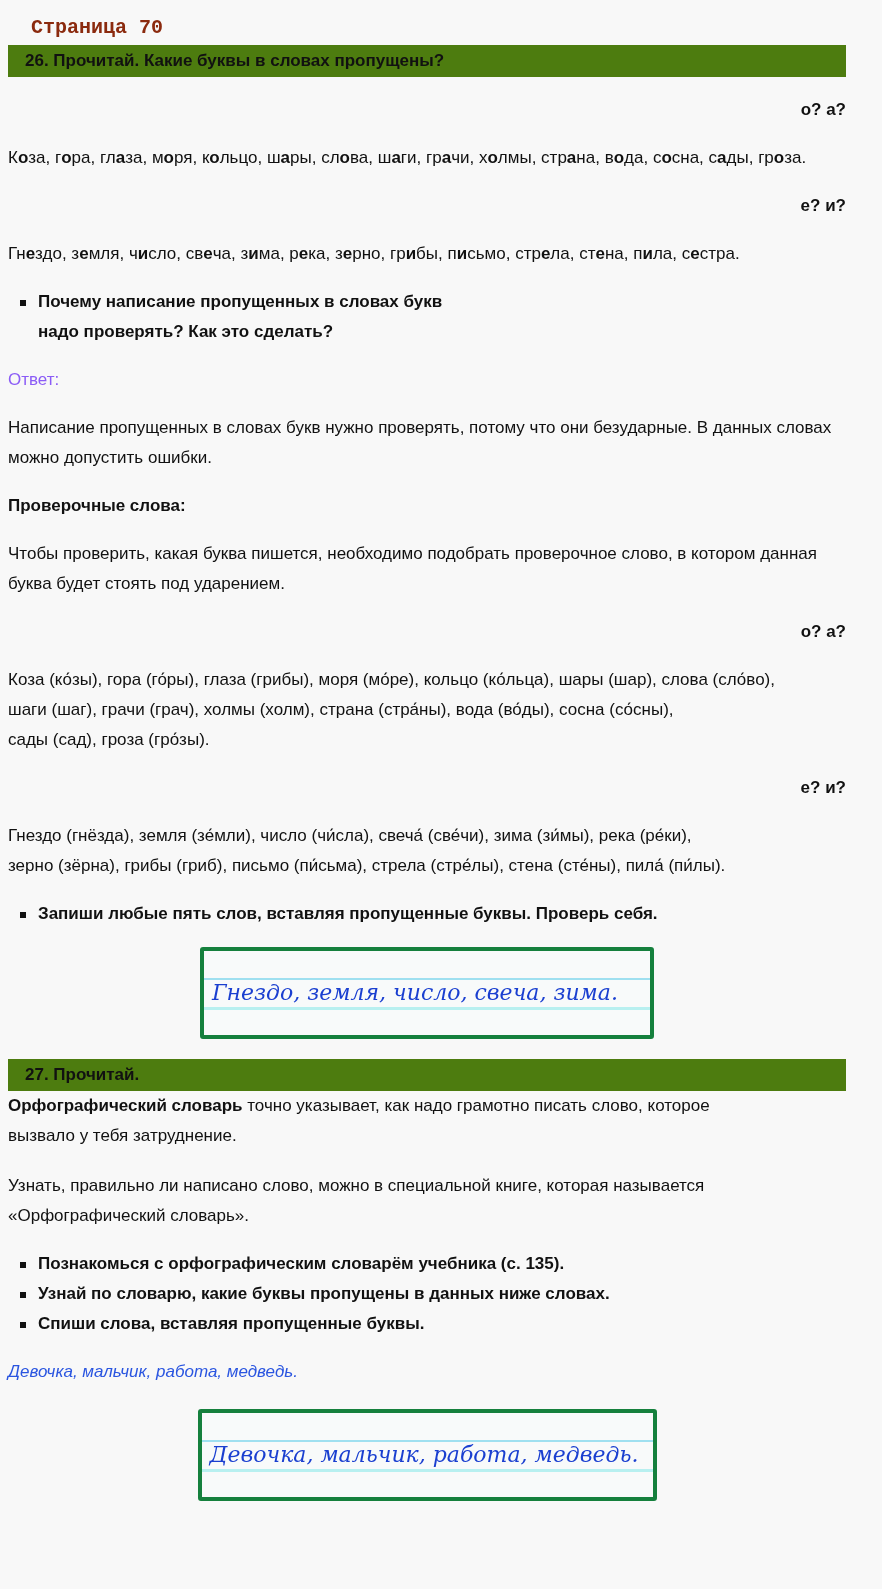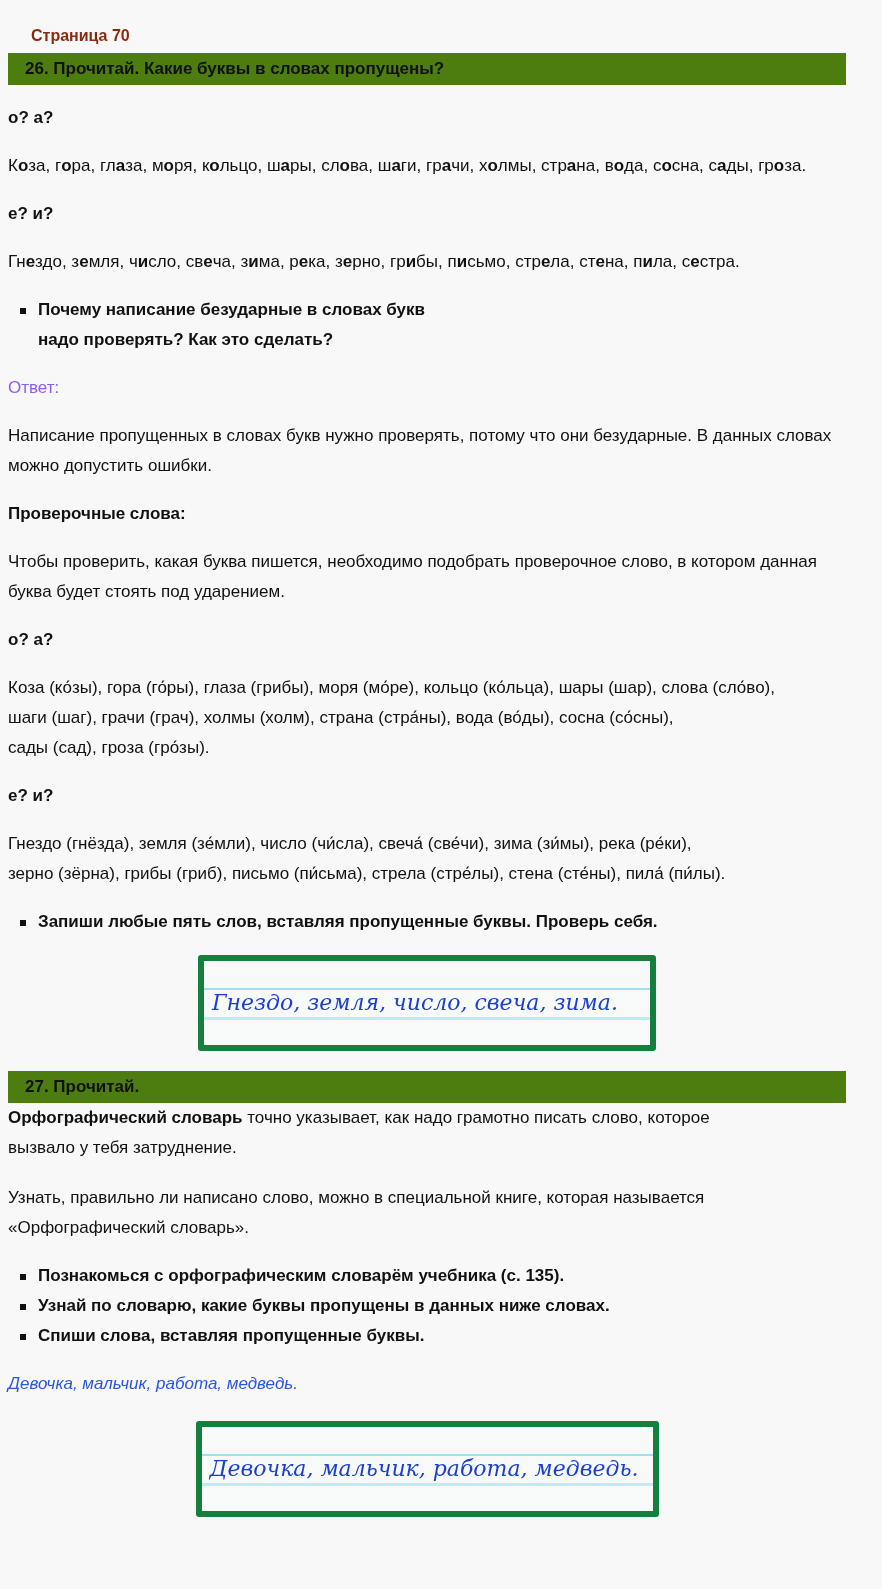--- a/index.html
+++ b/index.html
@@ -7,38 +7,38 @@
     width: 882px;
     min-height: 1589px;
     background: #f8f8f8;
     color: #111;
     font-family: "Liberation Sans", sans-serif;
     font-size: 17px;
     line-height: 30px;
   }
   .page { padding: 14px 8px 0 8px; width: 838px; }
   .page-title {
-    font-family: Liberation Sans, sans-serif;
+    font-family: Liberation Mono, monospace;
     font-weight: bold;
     color: #8b2a0e;
-    font-size: 16px;
+    font-size: 20px;
     line-height: 28px;
-    margin: 8px 0 3px 23px;
+    margin: 0 0 3px 23px;
   }
   .task-heading {
     background: #4d7c0f;
     font-weight: bold;
     font-size: 17px;
     padding: 0 0 0 17px;
     height: 32px;
     line-height: 32px;
     margin: 0;
   }
   .center-label {
-    text-align: left;
+    text-align: right;
     font-weight: bold;
     margin: 18px 0 18px 0;
   }
   p { margin: 0 0 18px 0; }
   .wordlist b { font-weight: bold; }
   ul.bullets {
     list-style: none;
     padding: 0;
     margin: 0 0 18px 0;
   }
@@ -53,21 +53,21 @@
     left: 12px;
     top: 13px;
     width: 6px;
     height: 6px;
     background: #111;
   }
   .answer-label { color: #8b5cf6; margin: 12px 0 18px 0; }
   .italic-blue { color: #2a55e0; font-style: italic; margin: 18px 0 22px 0; }
   .handwriting-box {
     margin: 0 auto;
-    border: 6px solid #15803d;
+    border: 4px solid #15803d;
     border-radius: 3px;
     background: #f8fafa;
     position: relative;
     height: 84px;
   }
   .handwriting-box .line1 {
     position: absolute; left: 0; right: 0; top: 27px; height: 2px; background: #9fe0f0;
   }
   .handwriting-box .line2 {
     position: absolute; left: 0; right: 0; top: 56px; height: 3px; background: #b8f0f0;
@@ -95,21 +95,21 @@
   <h3 class="task-heading">26. Прочитай. Какие буквы в словах пропущены?</h3>
 
   <div class="center-label">о? а?</div>
   <p class="wordlist"><span>К<b>о</b>за, </span><span>г<b>о</b>ра, </span><span>гл<b>а</b>за, </span><span>м<b>о</b>ря, </span><span>к<b>о</b>льцо, </span><span>ш<b>а</b>ры, </span><span>сл<b>о</b>ва, </span><span>ш<b>а</b>ги, </span><span>гр<b>а</b>чи, </span><span>х<b>о</b>лмы, </span><span>стр<b>а</b>на, </span><span>в<b>о</b>да, </span><span>с<b>о</b>сна, </span><span>с<b>а</b>ды, </span><span>гр<b>о</b>за.</span></p>
 
   <div class="center-label">е? и?</div>
   <p class="wordlist"><span>Гн<b>е</b>здо, </span><span>з<b>е</b>мля, </span><span>ч<b>и</b>сло, </span><span>св<b>е</b>ча, </span><span>з<b>и</b>ма, </span><span>р<b>е</b>ка, </span><span>з<b>е</b>рно, </span><span>гр<b>и</b>бы, </span><span>п<b>и</b>сьмо, </span><span>стр<b>е</b>ла, </span><span>ст<b>е</b>на, </span><span>п<b>и</b>ла, </span><span>с<b>е</b>стра.</span></p>
 
   <ul class="bullets">
     <li>
-      <span>Почему написание безударные в словах букв</span><br>
+      <span>Почему написание пропущенных в словах букв</span><br>
       <span>надо проверять? Как это сделать?</span>
     </li>
   </ul>
 
   <div class="answer-label">Ответ:</div>
 
   <p>Написание пропущенных в словах букв нужно проверять, потому что они безударные. В данных словах можно допустить ошибки.</p>
   <p style="font-weight:bold">Проверочные слова:</p>
 
   <p>Чтобы проверить, какая буква пишется, необходимо подобрать проверочное слово, в котором данная буква будет стоять под ударением.</p>

